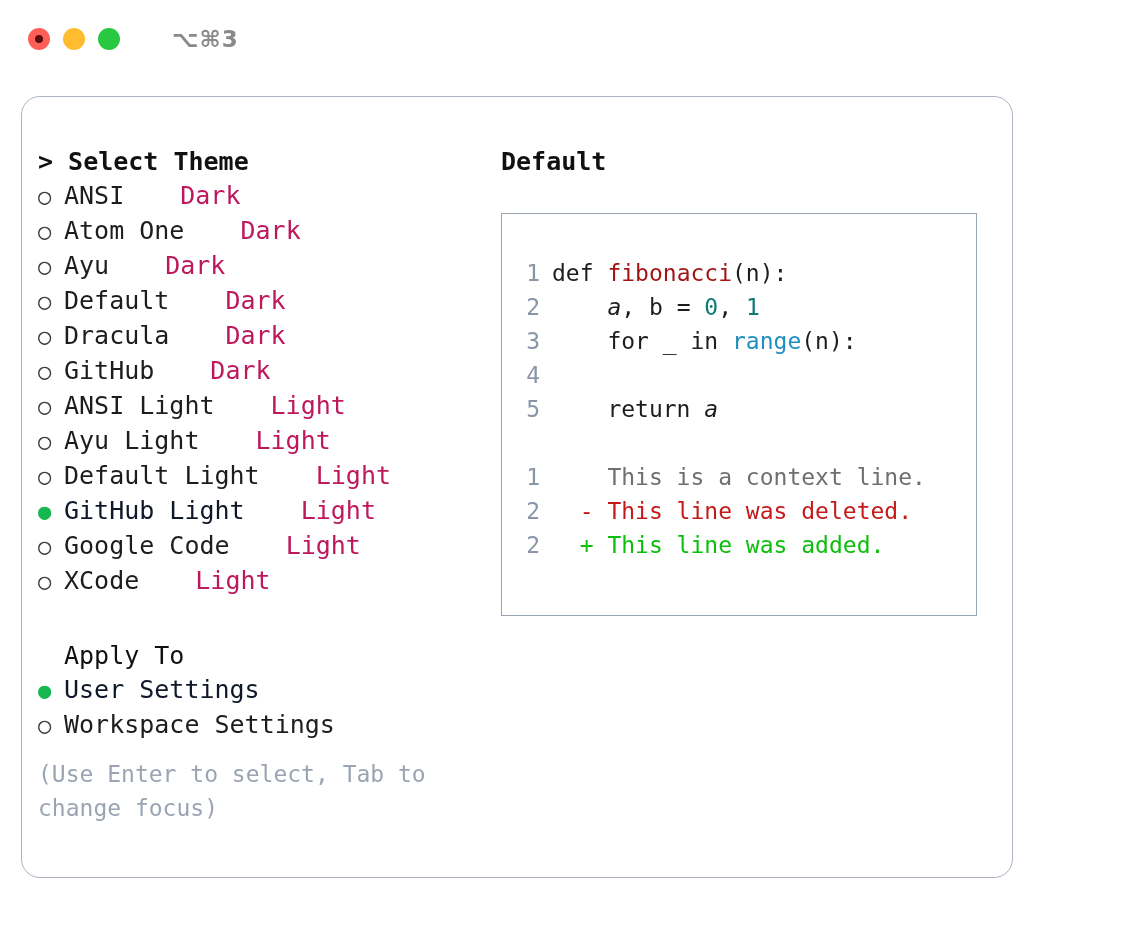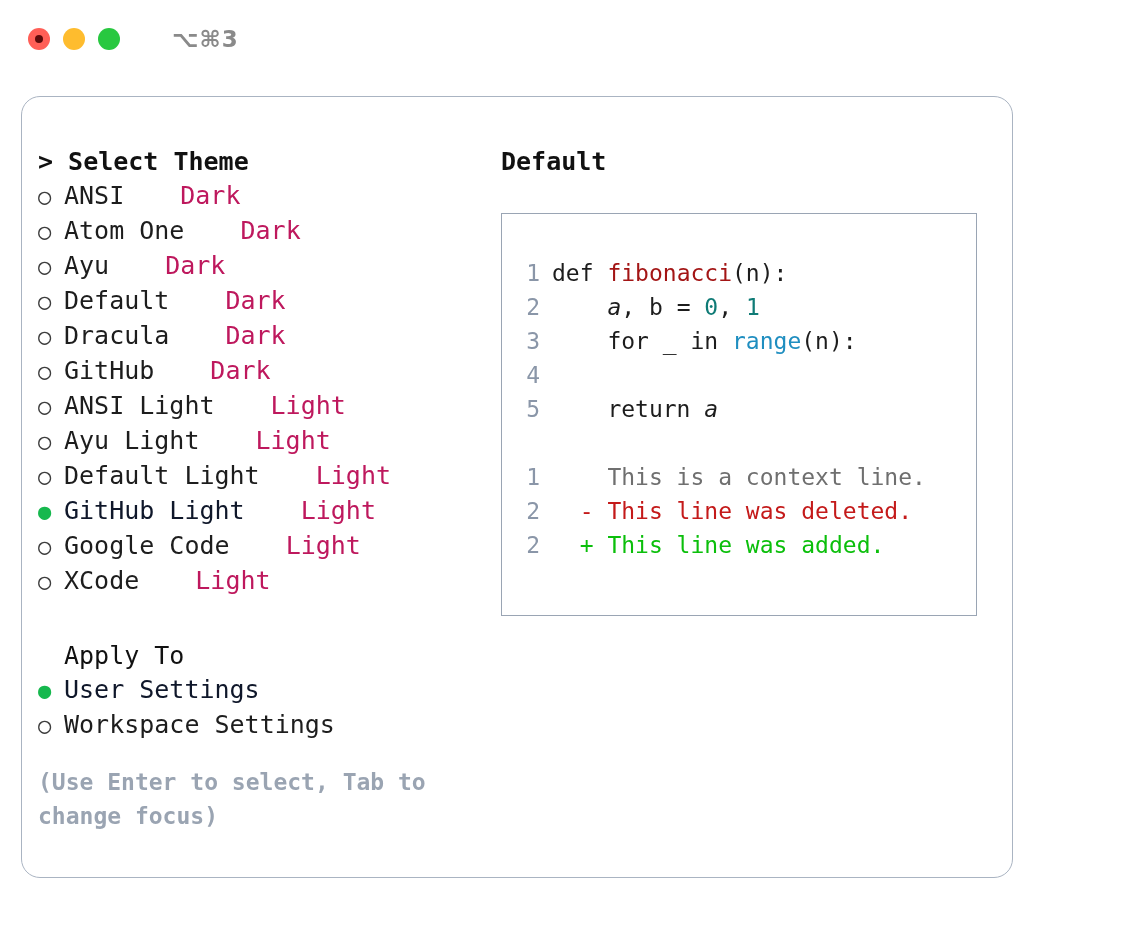--- a/index.html
+++ b/index.html
@@ -126,26 +126,25 @@
   #apply-to-group { margin-top: 40px; }
   #apply-to-heading {
     font-size: 25px;
     color: #111111;
     line-height: 34px;
     padding-left: 26px;
     white-space: pre;
   }
 
   #help-text {
-    margin-top: 22px;
+    margin-top: 14px;
     font-size: 23px;
     line-height: 34px;
     color: #9aa4b2;
     width: 410px;
-    font-weight: bold;
   }
 
   
   #right-column {
     position: absolute;
     left: 479px;
     top: 48px;
     width: 490px;
   }
   #preview-heading {

